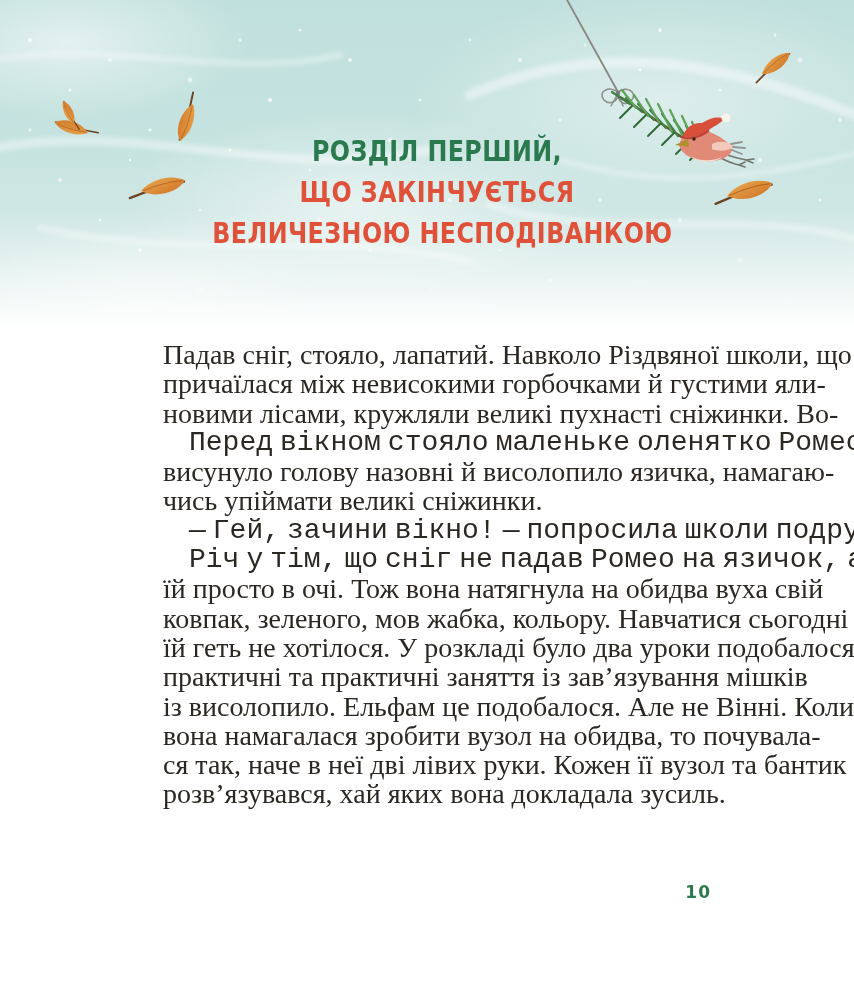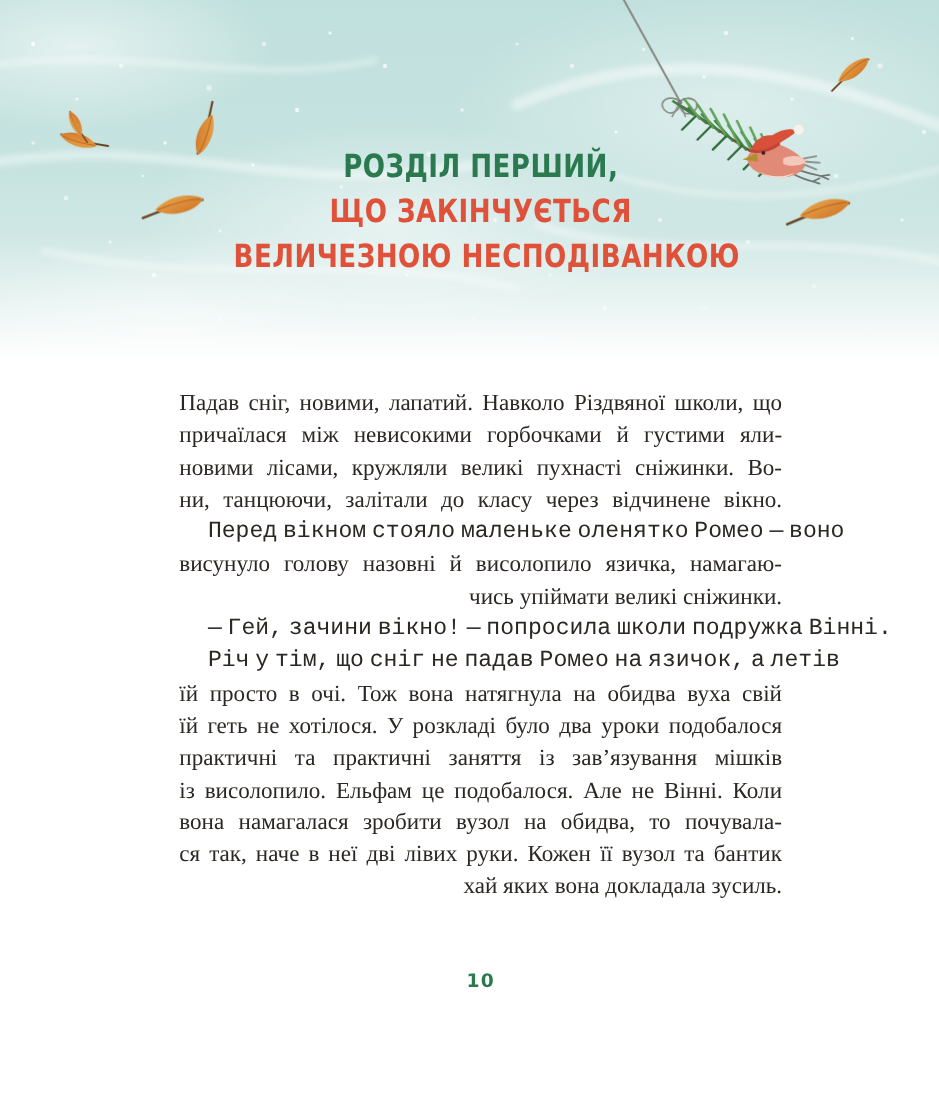--- a/index.html
+++ b/index.html
@@ -37,38 +37,37 @@
     letter-spacing:.5px;
     transform:scaleX(.82);
     transform-origin:center;
     white-space:nowrap;
   }
   .t-green{color:#2b7a4f;}
   .t-orange{color:#e0513a;}
 
   
   .body-text{
-    position:absolute;top:352px;left:163px;width:548px;
-    font-size:21px;color:#2b2723;
+    position:absolute;top:340px;left:163px;width:548px;
+    font-size:28px;color:#2b2723;
   }
   .line{
     display:flex;
     gap:.25em;
     line-height:29.3px;
     height:29.3px;
-    justify-content:flex-end;
   }
   .line.justify{justify-content:space-between;}
   .line.indent{padding-left:26px;font-family:Liberation Mono, monospace;}
   .line span{white-space:nowrap;}
 
   
   .page-number{
     position:absolute;top:882px;left:163px;width:548px;
-    text-align:center;
+    text-align:right;
     font-family:"DejaVu Sans", sans-serif;
     font-weight:bold;
     font-size:17px;
     color:#2b7a4f;
     letter-spacing:1px;
   }
 </style>
 </head>
 <body>
 
@@ -223,21 +222,21 @@
     <div class="title-line t-green">РОЗДІЛ ПЕРШИЙ,</div>
     <div class="title-line t-orange">ЩО ЗАКІНЧУЄТЬСЯ</div>
     <div class="title-line t-orange">ВЕЛИЧЕЗНОЮ НЕСПОДІВАНКОЮ</div>
   </div>
 
   <div class="body-text">
       <div>
         <div class="line justify">
           <span>Падав</span>
           <span>сніг,</span>
-          <span>новими,</span>
+          <span>стояло,</span>
           <span>лапатий.</span>
           <span>Навколо</span>
           <span>Різдвяної</span>
           <span>школи,</span>
           <span>що</span>
         </div>
         <div class="line justify">
           <span>причаїлася</span>
           <span>між</span>
           <span>невисокими</span>
@@ -247,30 +246,20 @@
           <span>яли-</span>
         </div>
         <div class="line justify">
           <span>новими</span>
           <span>лісами,</span>
           <span>кружляли</span>
           <span>великі</span>
           <span>пухнасті</span>
           <span>сніжинки.</span>
           <span>Во-</span>
-        </div>
-        <div class="line justify">
-          <span>ни,</span>
-          <span>танцюючи,</span>
-          <span>залітали</span>
-          <span>до</span>
-          <span>класу</span>
-          <span>через</span>
-          <span>відчинене</span>
-          <span>вікно.</span>
         </div>
       </div>
       <div>
         <div class="line justify indent">
           <span>Перед</span>
           <span>вікном</span>
           <span>стояло</span>
           <span>маленьке</span>
           <span>оленятко</span>
           <span>Ромео</span>
@@ -328,20 +317,29 @@
           <span>очі.</span>
           <span>Тож</span>
           <span>вона</span>
           <span>натягнула</span>
           <span>на</span>
           <span>обидва</span>
           <span>вуха</span>
           <span>свій</span>
         </div>
         <div class="line justify">
+          <span>ковпак,</span>
+          <span>зеленого,</span>
+          <span>мов</span>
+          <span>жабка,</span>
+          <span>кольору.</span>
+          <span>Навчатися</span>
+          <span>сьогодні</span>
+        </div>
+        <div class="line justify">
           <span>їй</span>
           <span>геть</span>
           <span>не</span>
           <span>хотілося.</span>
           <span>У</span>
           <span>розкладі</span>
           <span>було</span>
           <span>два</span>
           <span>уроки</span>
           <span>подобалося</span>
@@ -385,20 +383,21 @@
           <span>дві</span>
           <span>лівих</span>
           <span>руки.</span>
           <span>Кожен</span>
           <span>її</span>
           <span>вузол</span>
           <span>та</span>
           <span>бантик</span>
         </div>
         <div class="line">
+          <span>розв’язувався,</span>
           <span>хай</span>
           <span>яких</span>
           <span>вона</span>
           <span>докладала</span>
           <span>зусиль.</span>
         </div>
       </div>
     </div>
 
   <div class="page-number">10</div>

